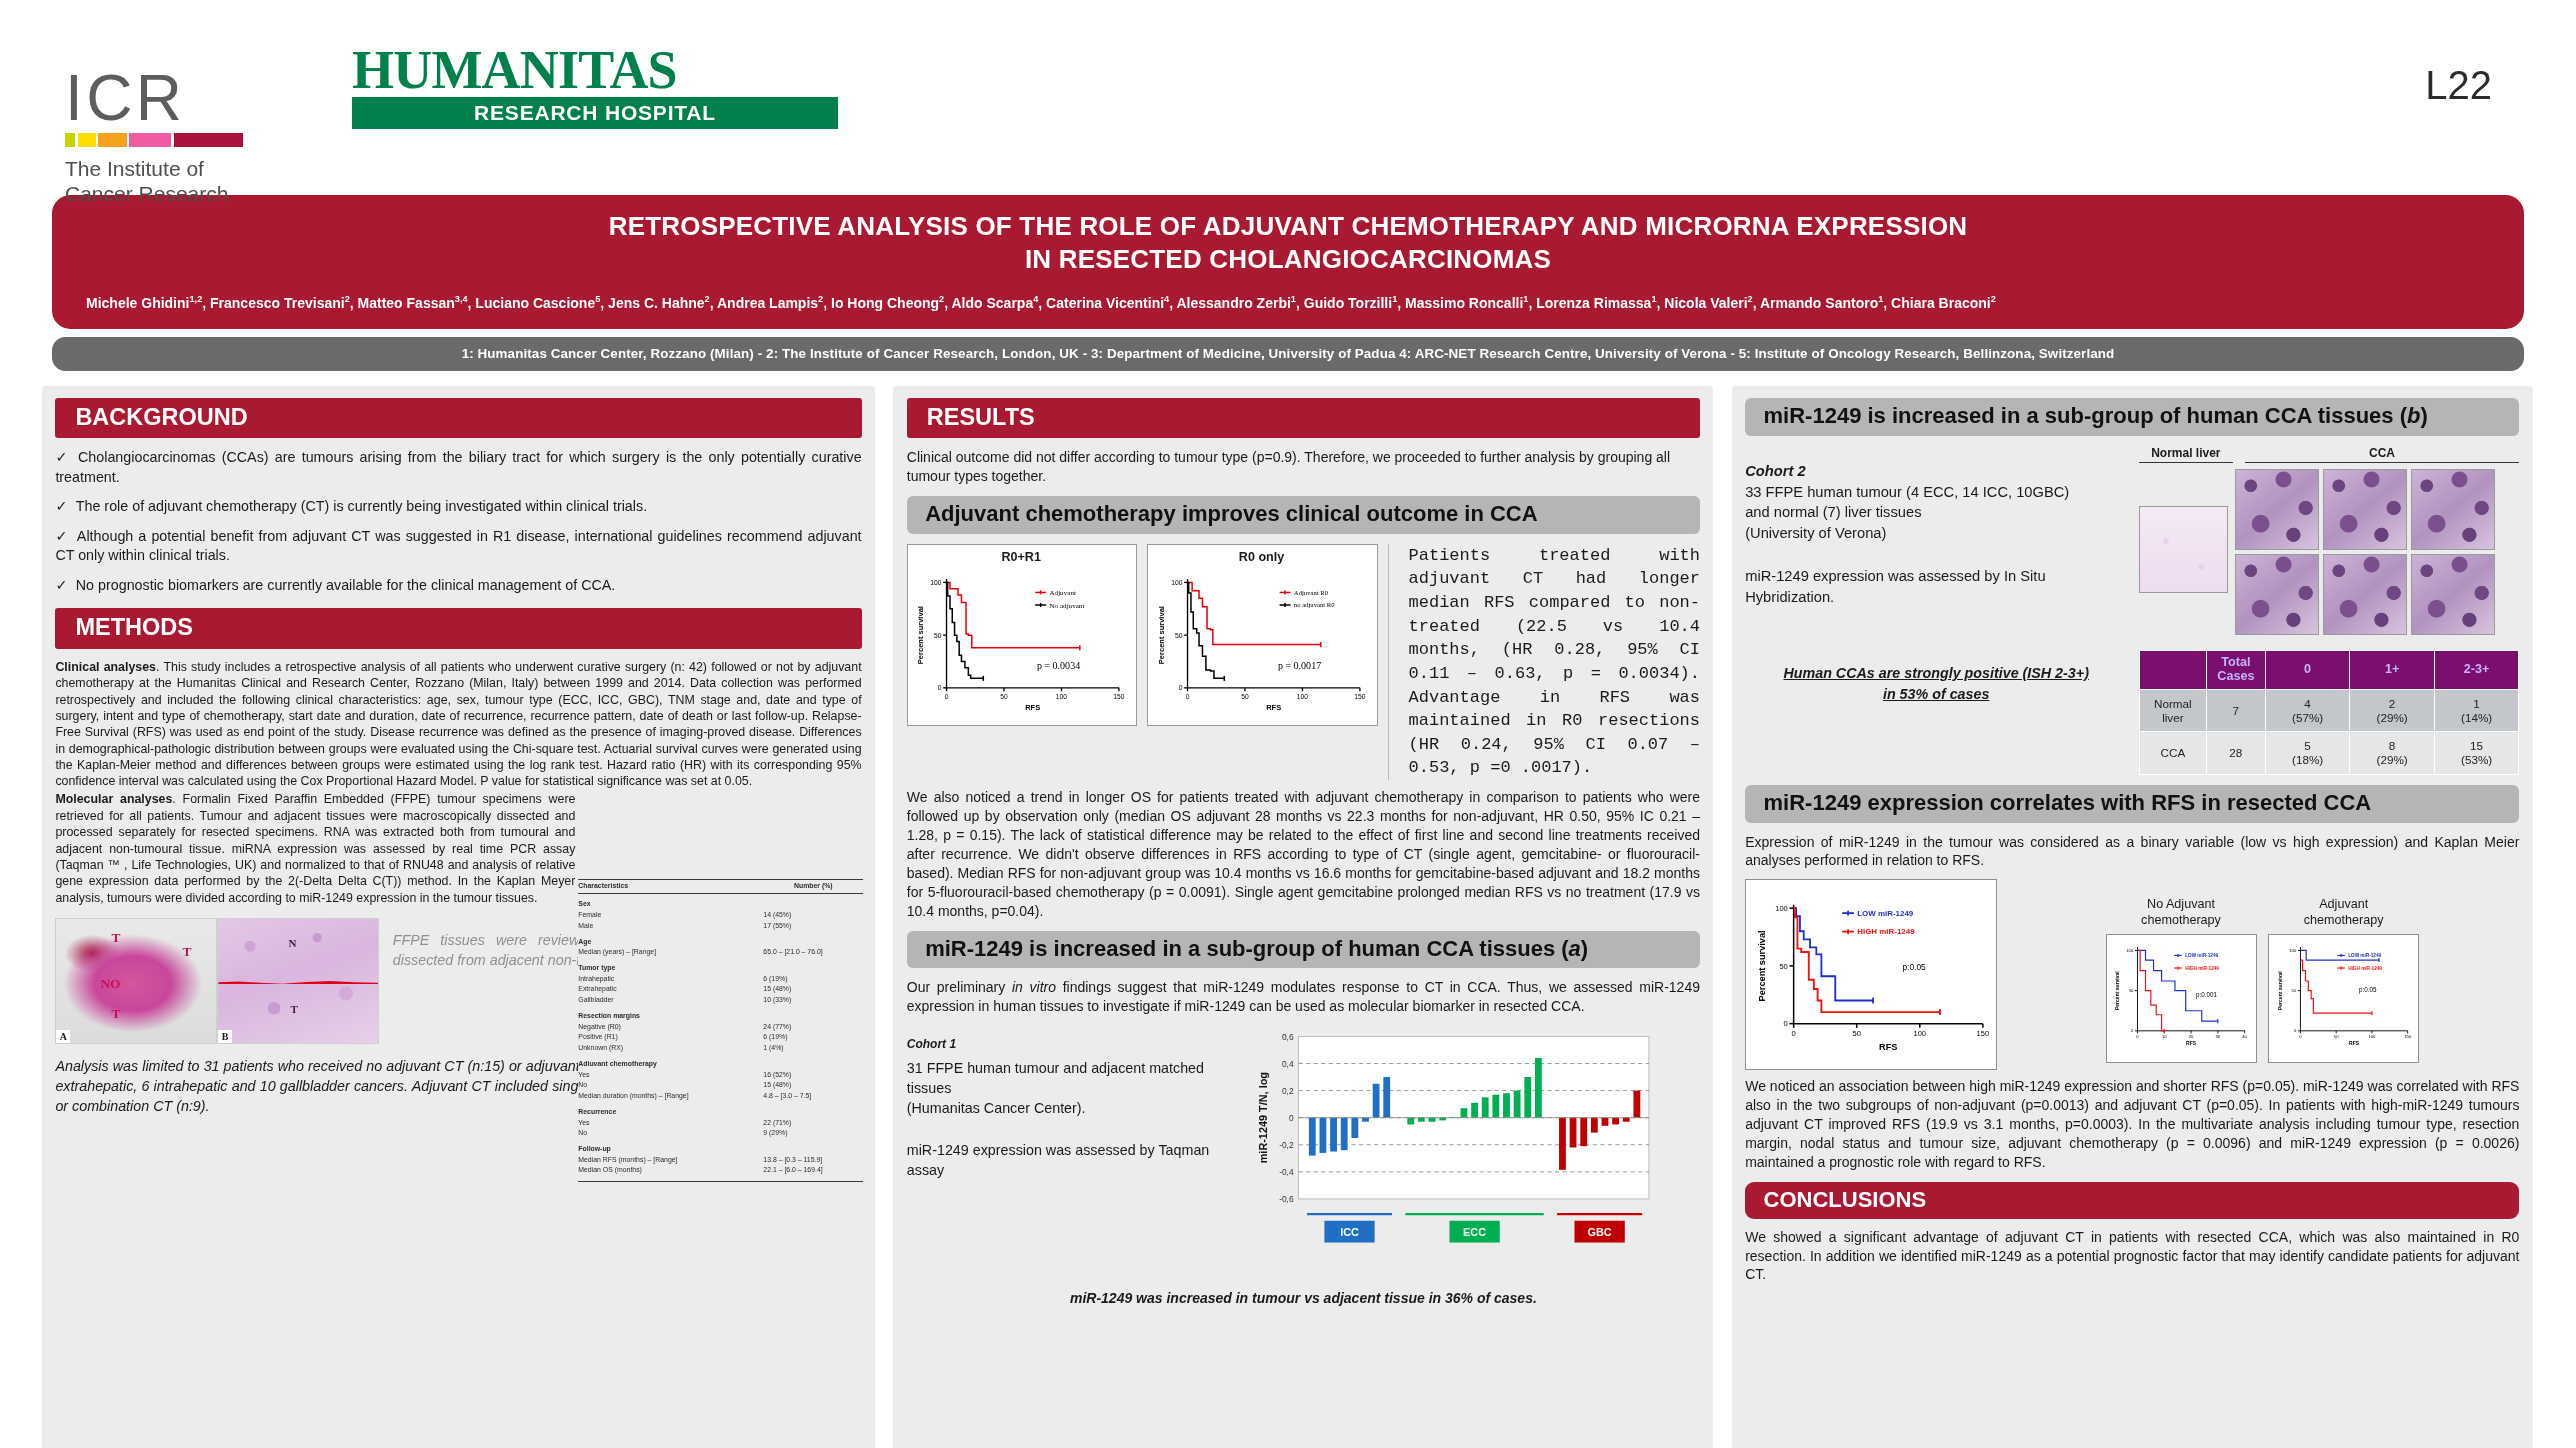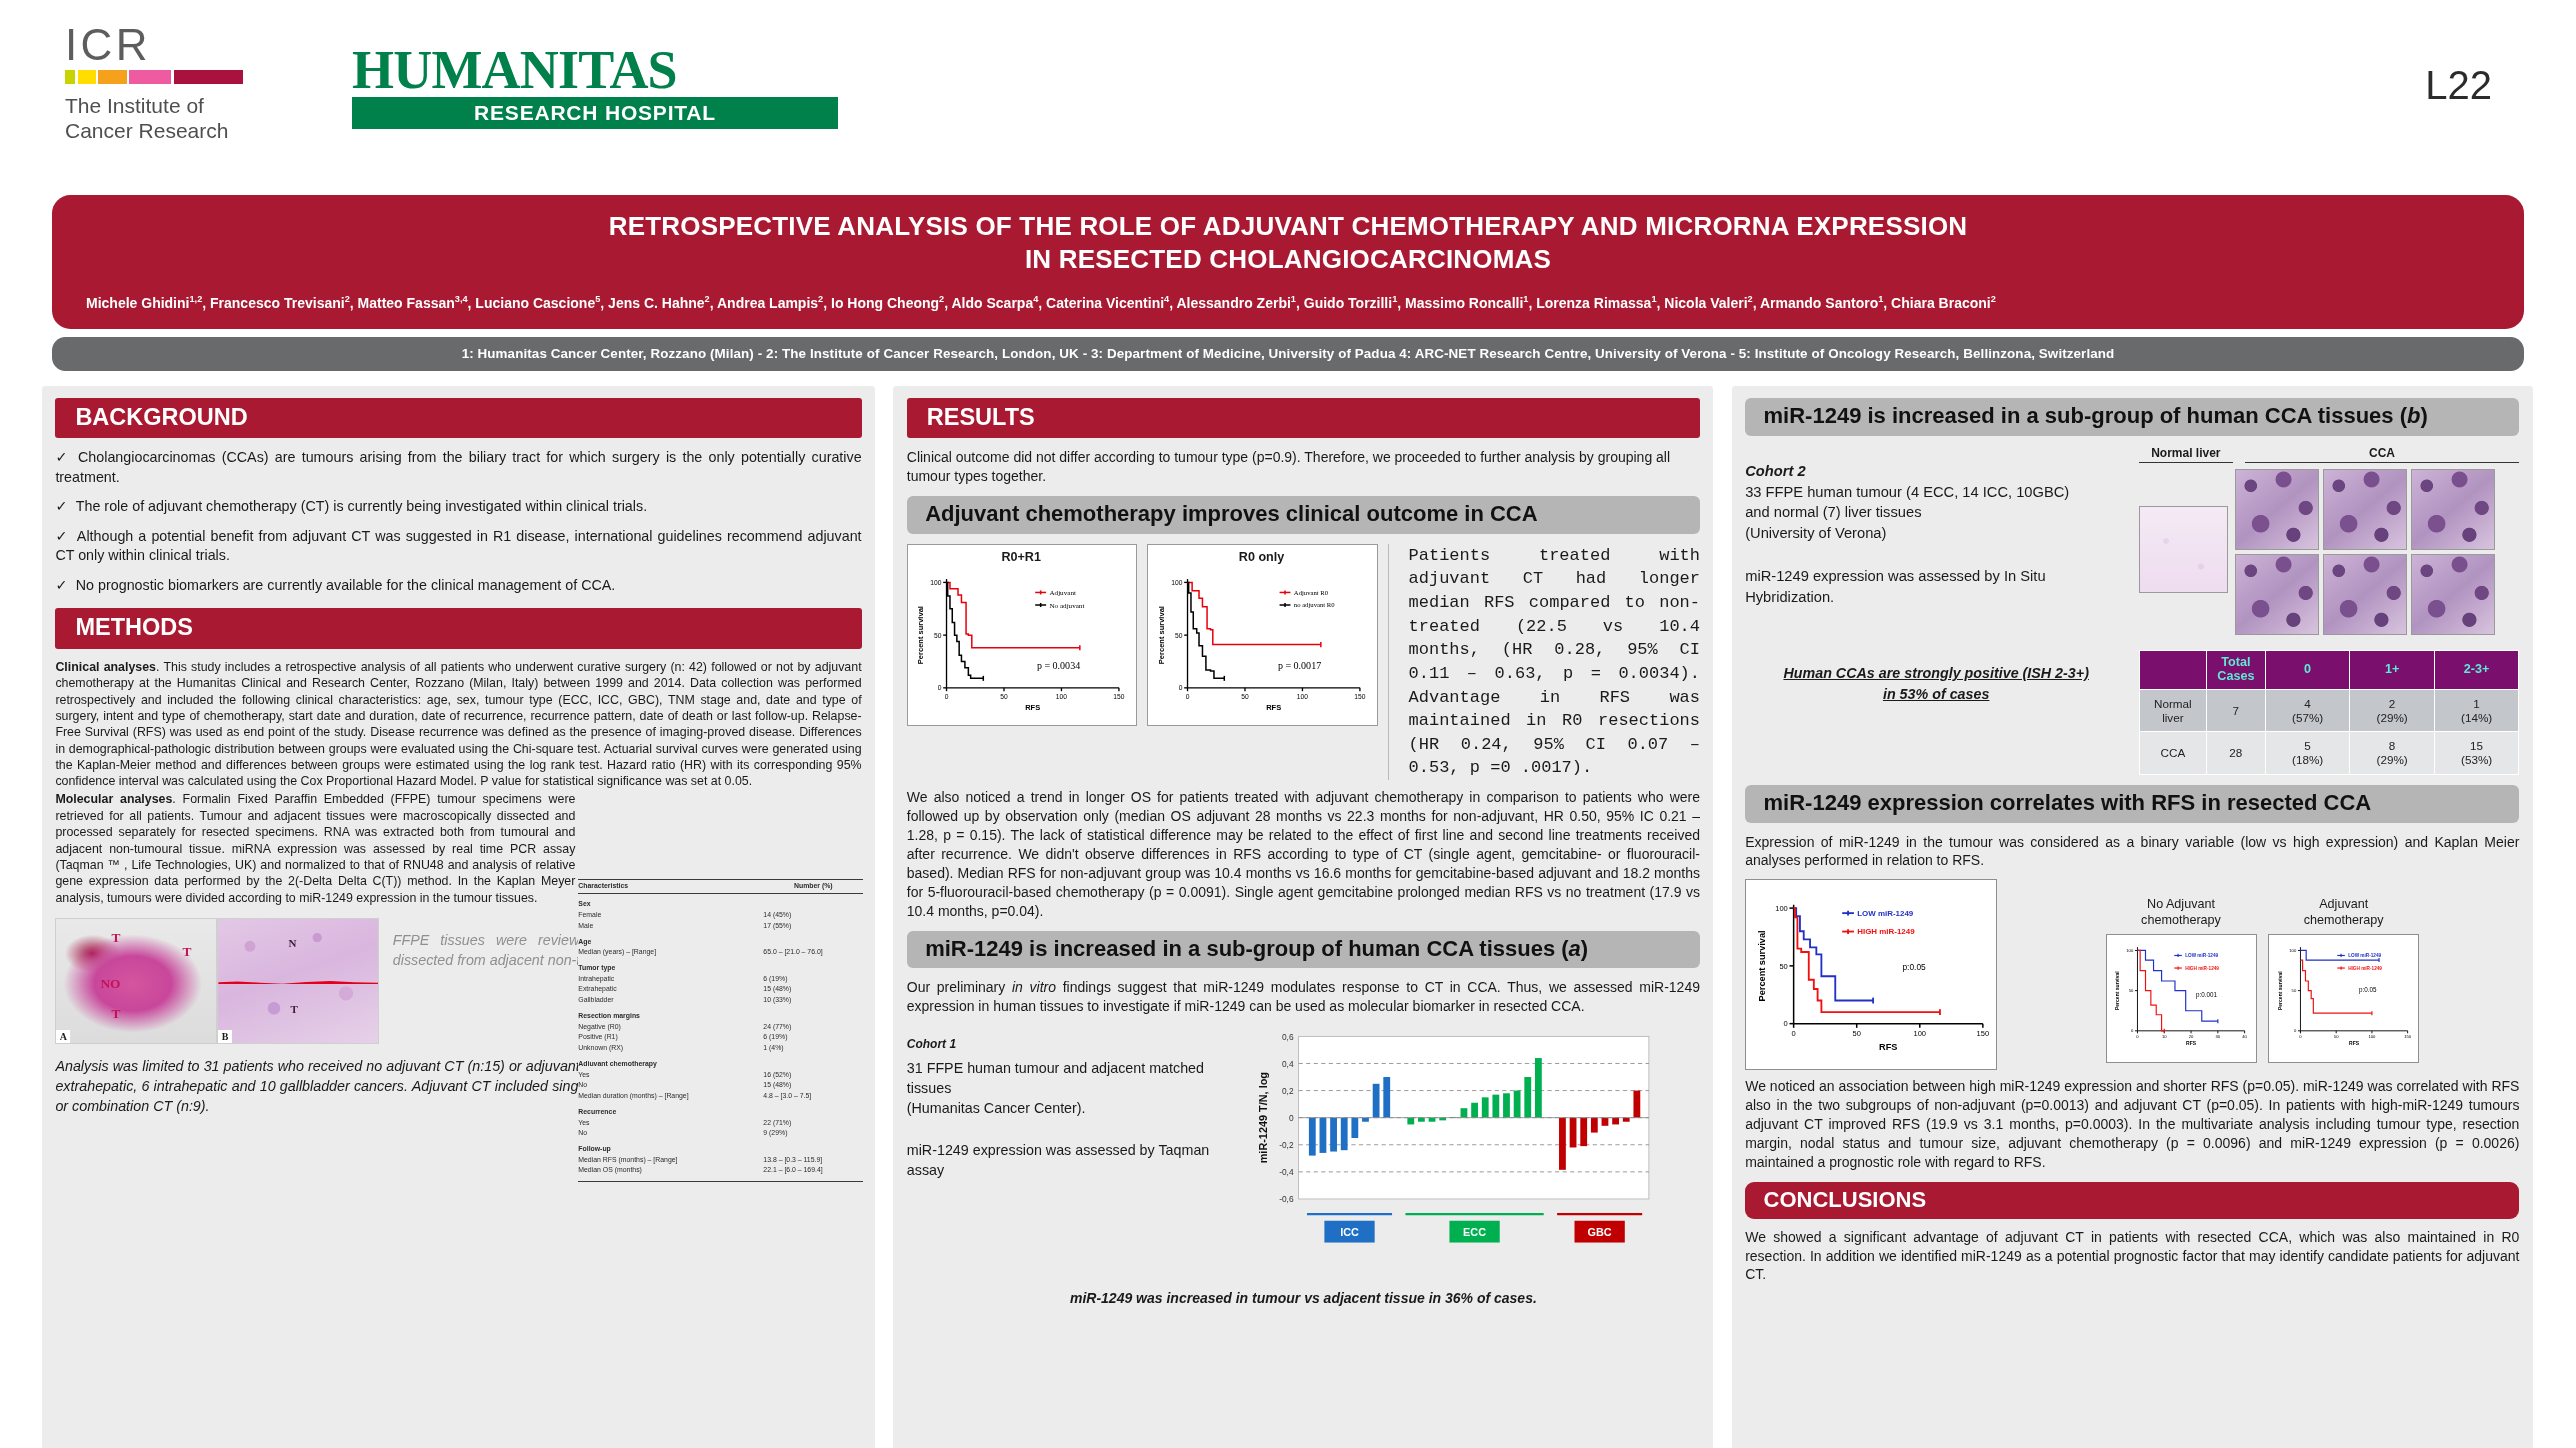--- a/index.html
+++ b/index.html
@@ -11,22 +11,22 @@
     color:#1a1a1a;
     overflow:hidden;
     position:relative;
   }
 
   
   #header { position:relative; height:195px; }
   #icr-logo { position:absolute; left:65px; top:23.5px; width:201px; }
   #icr-logo .icr-letters {
     font-family:"Liberation Sans", sans-serif;
-    font-size:44px; font-weight:400; letter-spacing:3.4px;
-    color:#5d5d5d; line-height:0.95;
+    font-size:64px; font-weight:400; letter-spacing:3.4px;
+    color:#5d5d5d; line-height:0.95;margin-top:44px;
   }
   #icr-logo .icr-bars { display:flex; margin-top:5px; height:13.4px; width:180px; }
   #icr-logo .icr-bars span { height:100%; margin-right:2.5px; }
   #icr-logo .icr-sub {
     margin-top:9.2px; font-size:21px; color:#4f4f4f; line-height:1.2;
   }
   #hum-logo { position:absolute; left:352px; top:46px; width:486px; }
   #hum-logo .hum-word {
     font-family:"Liberation Serif", serif;
     font-size:54px; font-weight:700; letter-spacing:-0.8px;
@@ -212,21 +212,21 @@
     background:
       radial-gradient(circle at 18% 20%, #6b4580 0 5.9px, rgba(0,0,0,0) 6.7px),
       radial-gradient(circle at 58% 12%, #7a4f8d 0 7.5px, rgba(0,0,0,0) 8.4px),
       radial-gradient(circle at 85% 48%, #6e4783 0 6.7px, rgba(0,0,0,0) 7.5px),
       radial-gradient(circle at 30% 68%, #7b508e 0 8.4px, rgba(0,0,0,0) 9.2px),
       radial-gradient(circle at 70% 82%, #66417b 0 6.7px, rgba(0,0,0,0) 7.5px),
       linear-gradient(140deg,#cdb3d6 0%,#b193c0 50%,#d8c4de 100%);
   }
   #ish-table { margin-top:15px; border-collapse:collapse; width:100%; font-size:11.7px; }
   #ish-table th {
-    background:#7b0f6e; color:#5eead4; font-weight:700; font-size:12.6px;
+    background:#7b0f6e; color:#c4b5fd; font-weight:700; font-size:12.6px;
     border:1.2px solid #fff; padding:5px 3.4px; text-align:center; line-height:1.1;
   }
   #ish-table td {
     border:1.2px solid #fff; padding:6.7px 3.4px; text-align:center;
     line-height:1.2; color:#222;
   }
   #ish-table tr.r1 td { background:#c3c7cb; }
   #ish-table tr.r2 td { background:#e4e6e8; }
   #ish-table td.rl { font-weight:400; }
 

